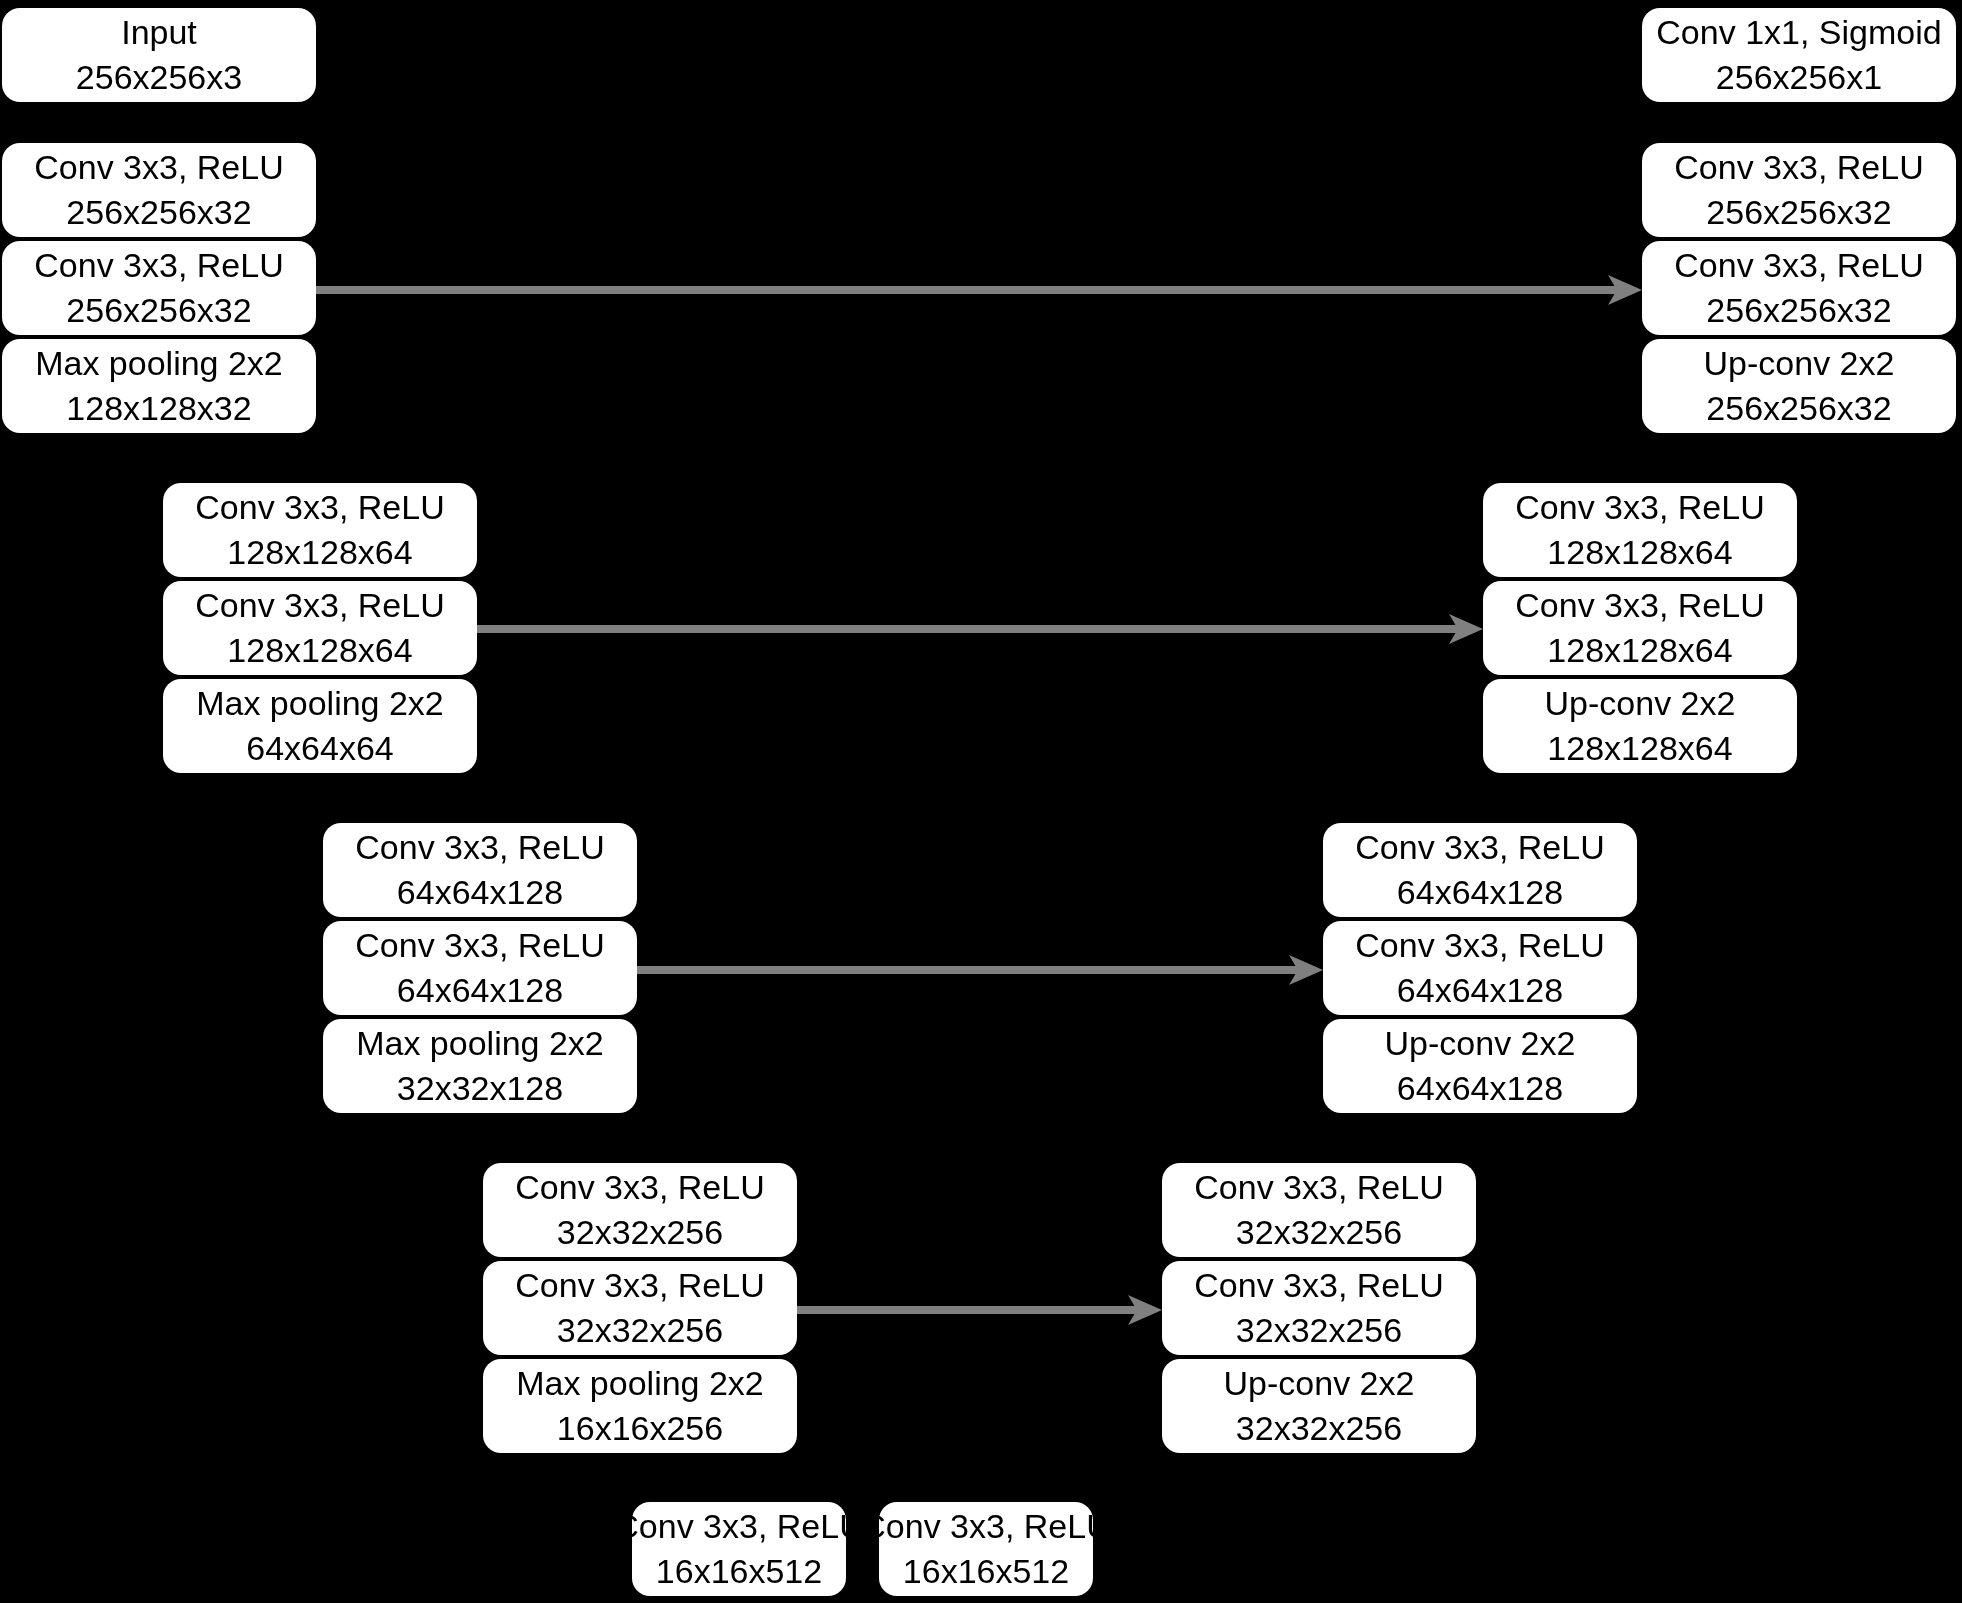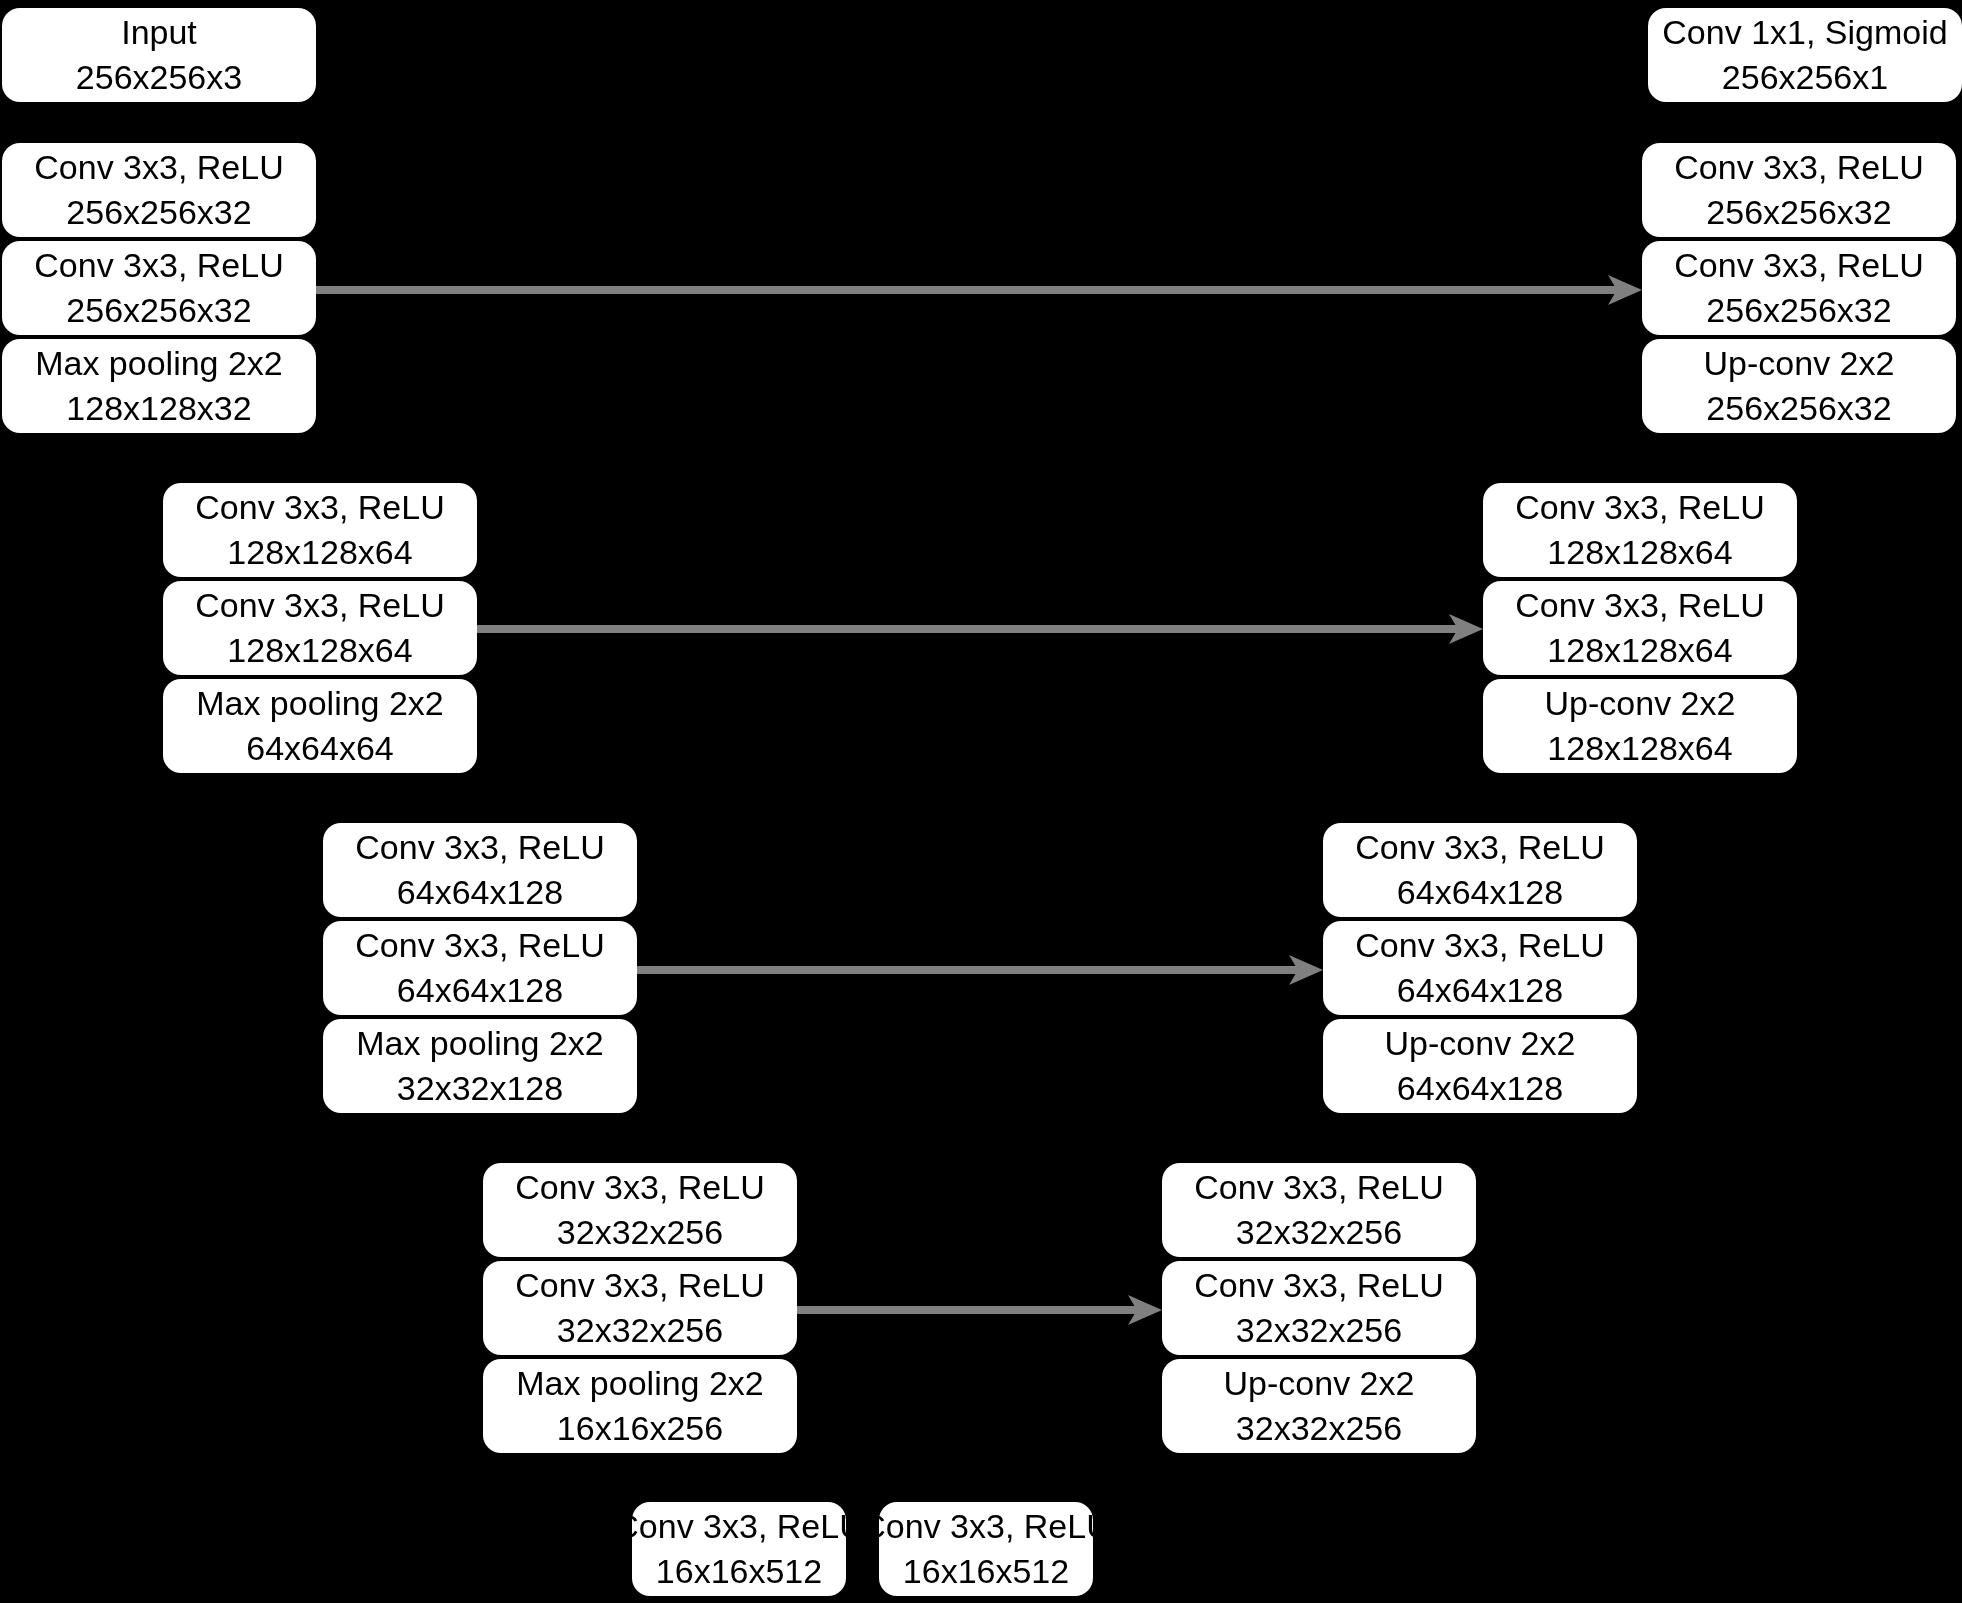--- a/index.html
+++ b/index.html
@@ -116,21 +116,21 @@
 
   <div class="node narrow" style="left: 632px; top: 1502px; background: rgb(255, 255, 255); color: rgb(0, 0, 0);">
     <span class="line">Conv 3x3, ReLU</span>
     <span class="line">16x16x512</span>
   </div>
   <div class="node narrow" style="left: 879px; top: 1502px; background: rgb(255, 255, 255); color: rgb(0, 0, 0);">
     <span class="line">Conv 3x3, ReLU</span>
     <span class="line">16x16x512</span>
   </div>
 
-  <div class="node" style="left: 1642px; top: 8px; background: rgb(255, 255, 255); color: rgb(0, 0, 0); margin-left: 6px;">
+  <div class="node" style="left: 1642px; top: 8px; background: rgb(255, 255, 255); color: rgb(0, 0, 0);">
     <span class="line">Conv 1x1, Sigmoid</span>
     <span class="line">256x256x1</span>
   </div>
   <div class="node" style="left: 1642px; top: 143px; background: rgb(255, 255, 255); color: rgb(0, 0, 0);">
     <span class="line">Conv 3x3, ReLU</span>
     <span class="line">256x256x32</span>
   </div>
   <div class="node" style="left: 1642px; top: 241px; background: rgb(255, 255, 255); color: rgb(0, 0, 0);">
     <span class="line">Conv 3x3, ReLU</span>
     <span class="line">256x256x32</span>

